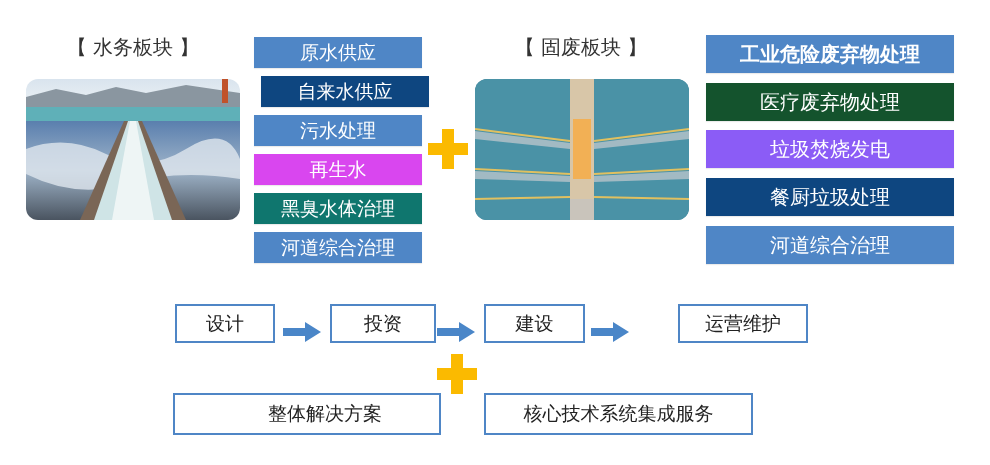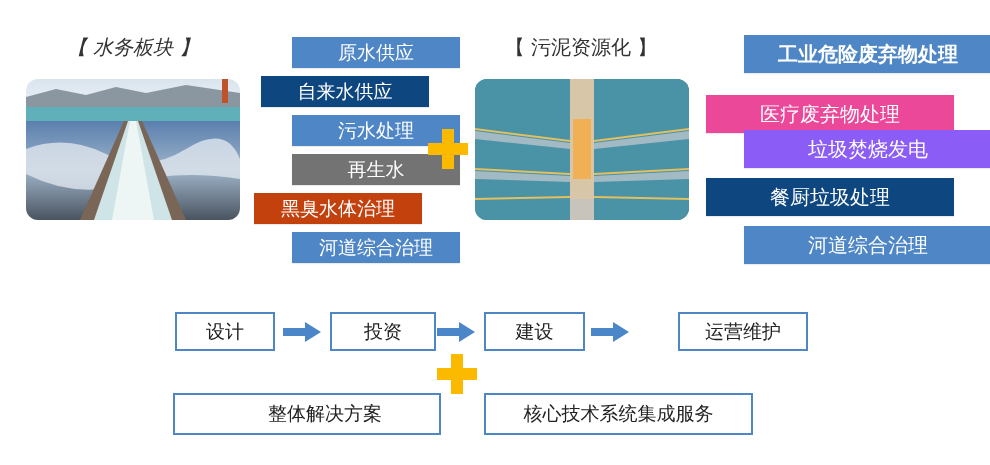--- a/index.html
+++ b/index.html
@@ -3,39 +3,39 @@
   <meta charset="utf-8">
   <style>
     html, body { margin: 0; padding: 0; background: #ffffff; }
     body { width: 990px; height: 465px; position: relative; overflow: hidden;
            font-family: "DejaVu Sans", "Liberation Sans", sans-serif; }
     .abs { position: absolute; }
     .section-title { font-size: 20px; color: #333333; white-space: nowrap; text-align: center; }
     .photo { border-radius: 12px; overflow: hidden; }
     .svc { position: absolute; color: #ffffff; display: flex; align-items: center; justify-content: center;
            white-space: nowrap; box-shadow: 0 1px 1px rgba(0,0,0,0.08); }
-    .svc.light { background: #4F86C6; margin-left: 38px; }
+    .svc.light { background: #4F86C6; }
     .svc.dark { background: #0E4680; }
     .svc-left { left: 254px; width: 168px; height: 31px; font-size: 19px; }
     .svc-right { left: 706px; width: 248px; height: 38px; font-size: 20px; }
     .plus { position: absolute; width: 40px; height: 40px; }
     .plus .h { position: absolute; left: 0; top: 14px; width: 40px; height: 12px; }
     .plus .v { position: absolute; left: 14px; top: 0; width: 12px; height: 40px; }
-    .step { position: absolute; top: 312px; height: 39px; border: 2px solid #14b8a6; background: #fff;
+    .step { position: absolute; top: 304px; height: 39px; border: 2px solid #14b8a6; background: #fff;
             display: flex; align-items: center; justify-content: center; font-size: 19px; color: #222;
             box-sizing: border-box; white-space: nowrap; }
     .arrow { position: absolute; top: 322px; width: 38px; height: 20px; }
     .sol { position: absolute; top: 393px; height: 42px; border: 2px solid #4F86C6; background: #fff;
            display: flex; align-items: center; justify-content: center; font-size: 19px; color: #222;
            box-sizing: border-box; white-space: nowrap; }
   </style>
 </head>
 <body>
 
-<div class="abs section-title" style="left:40px; top:34px; width:186px;font-style:italic;">【 水务板块 】</div>
+<div class="abs section-title" style="left:40px; top:34px; width:186px;">【 水务板块 】</div>
 
 <div class="abs photo" style="left:26px; top:79px; width:214px; height:141px;">
   <svg width="214" height="141" viewBox="0 0 214 141">
     <defs>
       <linearGradient id="sky1" x1="0" y1="0" x2="0" y2="1">
         <stop offset="0" stop-color="#d9e4ee"></stop>
         <stop offset="1" stop-color="#eef2f5"></stop>
       </linearGradient>
       <linearGradient id="wat1" x1="0" y1="0" x2="0" y2="1">
         <stop offset="0" stop-color="#5a7fae"></stop>
@@ -52,31 +52,31 @@
     <polygon points="102,42 112,42 146,141 68,141" fill="#cfe4e6"></polygon>
     <polygon points="104,42 110,42 128,141 86,141" fill="#eef5f5"></polygon>
     <rect x="196" y="0" width="6" height="24" fill="#c0522a"></rect>
   </svg>
 </div>
 
 <div>
   <div class="svc svc-left light" style="top: 37px; background: rgb(79, 134, 198);">原水供应</div>
   <div class="svc svc-left dark" style="top: 76px; background: rgb(14, 70, 128); margin-left: 7px;">自来水供应</div>
   <div class="svc svc-left light" style="top: 115px; background: rgb(79, 134, 198);">污水处理</div>
-  <div class="svc svc-left light" style="top: 154px; background: #737373;">再生水</div>
-  <div class="svc svc-left dark" style="top: 193px; background: #c2410c;">黑臭水体治理</div>
+  <div class="svc svc-left light" style="top: 154px; background: #d946ef;">再生水</div>
+  <div class="svc svc-left dark" style="top: 193px; background: #0f766e;">黑臭水体治理</div>
   <div class="svc svc-left light" style="top: 232px; background: rgb(79, 134, 198);">河道综合治理</div>
 </div>
 
 <div class="plus" style="left:428px; top:129px;">
   <div class="h" style="background: rgb(251, 186, 0);"></div>
   <div class="v" style="background: rgb(251, 186, 0);"></div>
 </div>
 
-<div class="abs section-title" style="left:488px; top:34px; width:186px;">【 污泥资源化 】</div>
+<div class="abs section-title" style="left:488px; top:34px; width:186px;">【 固废板块 】</div>
 
 <div class="abs photo" style="left:475px; top:79px; width:214px; height:141px;">
   <svg width="214" height="141" viewBox="0 0 214 141">
     <rect width="214" height="141" fill="#3f7f96"></rect>
     <polygon points="0,0 95,0 95,141 0,141" fill="#4a92a6"></polygon>
     <polygon points="119,0 214,0 214,141 119,141" fill="#4a92a6"></polygon>
     <rect x="95" y="0" width="24" height="141" fill="#d8c6a8"></rect>
     <rect x="98" y="40" width="18" height="60" fill="#f2b055"></rect>
     <g stroke="#e0c060" stroke-width="2" fill="none">
       <path d="M0 50 L95 62"></path>
@@ -91,21 +91,21 @@
       <polygon points="0,92 95,97 95,103 0,100"></polygon>
       <polygon points="214,52 119,64 119,70 214,60"></polygon>
       <polygon points="214,92 119,97 119,103 214,100"></polygon>
     </g>
     <rect x="95" y="120" width="24" height="21" fill="#c9c4bb"></rect>
   </svg>
 </div>
 
 <div>
   <div class="svc svc-right light" style="top: 35px; background: rgb(79, 134, 198); font-weight: bold;">工业危险废弃物处理</div>
-  <div class="svc svc-right dark" style="top: 95px; background: #ec4899;">医疗废弃物处理</div>
+  <div class="svc svc-right dark" style="top: 83px; background: #14532d;">医疗废弃物处理</div>
   <div class="svc svc-right light" style="top: 130px; background: #8b5cf6;">垃圾焚烧发电</div>
   <div class="svc svc-right dark" style="top: 178px; background: rgb(14, 70, 128);">餐厨垃圾处理</div>
   <div class="svc svc-right light" style="top: 226px; background: rgb(79, 134, 198);">河道综合治理</div>
 </div>
 
 <div>
   <div class="step" style="left: 175px; width: 100px; border-color: rgb(79, 134, 198);">设计</div>
   <svg class="arrow" style="left:283px;" viewBox="0 0 38 20">
     <polygon points="0,6 22,6 22,0 38,10 22,20 22,14 0,14" fill="#4A86C8"></polygon>
   </svg>

